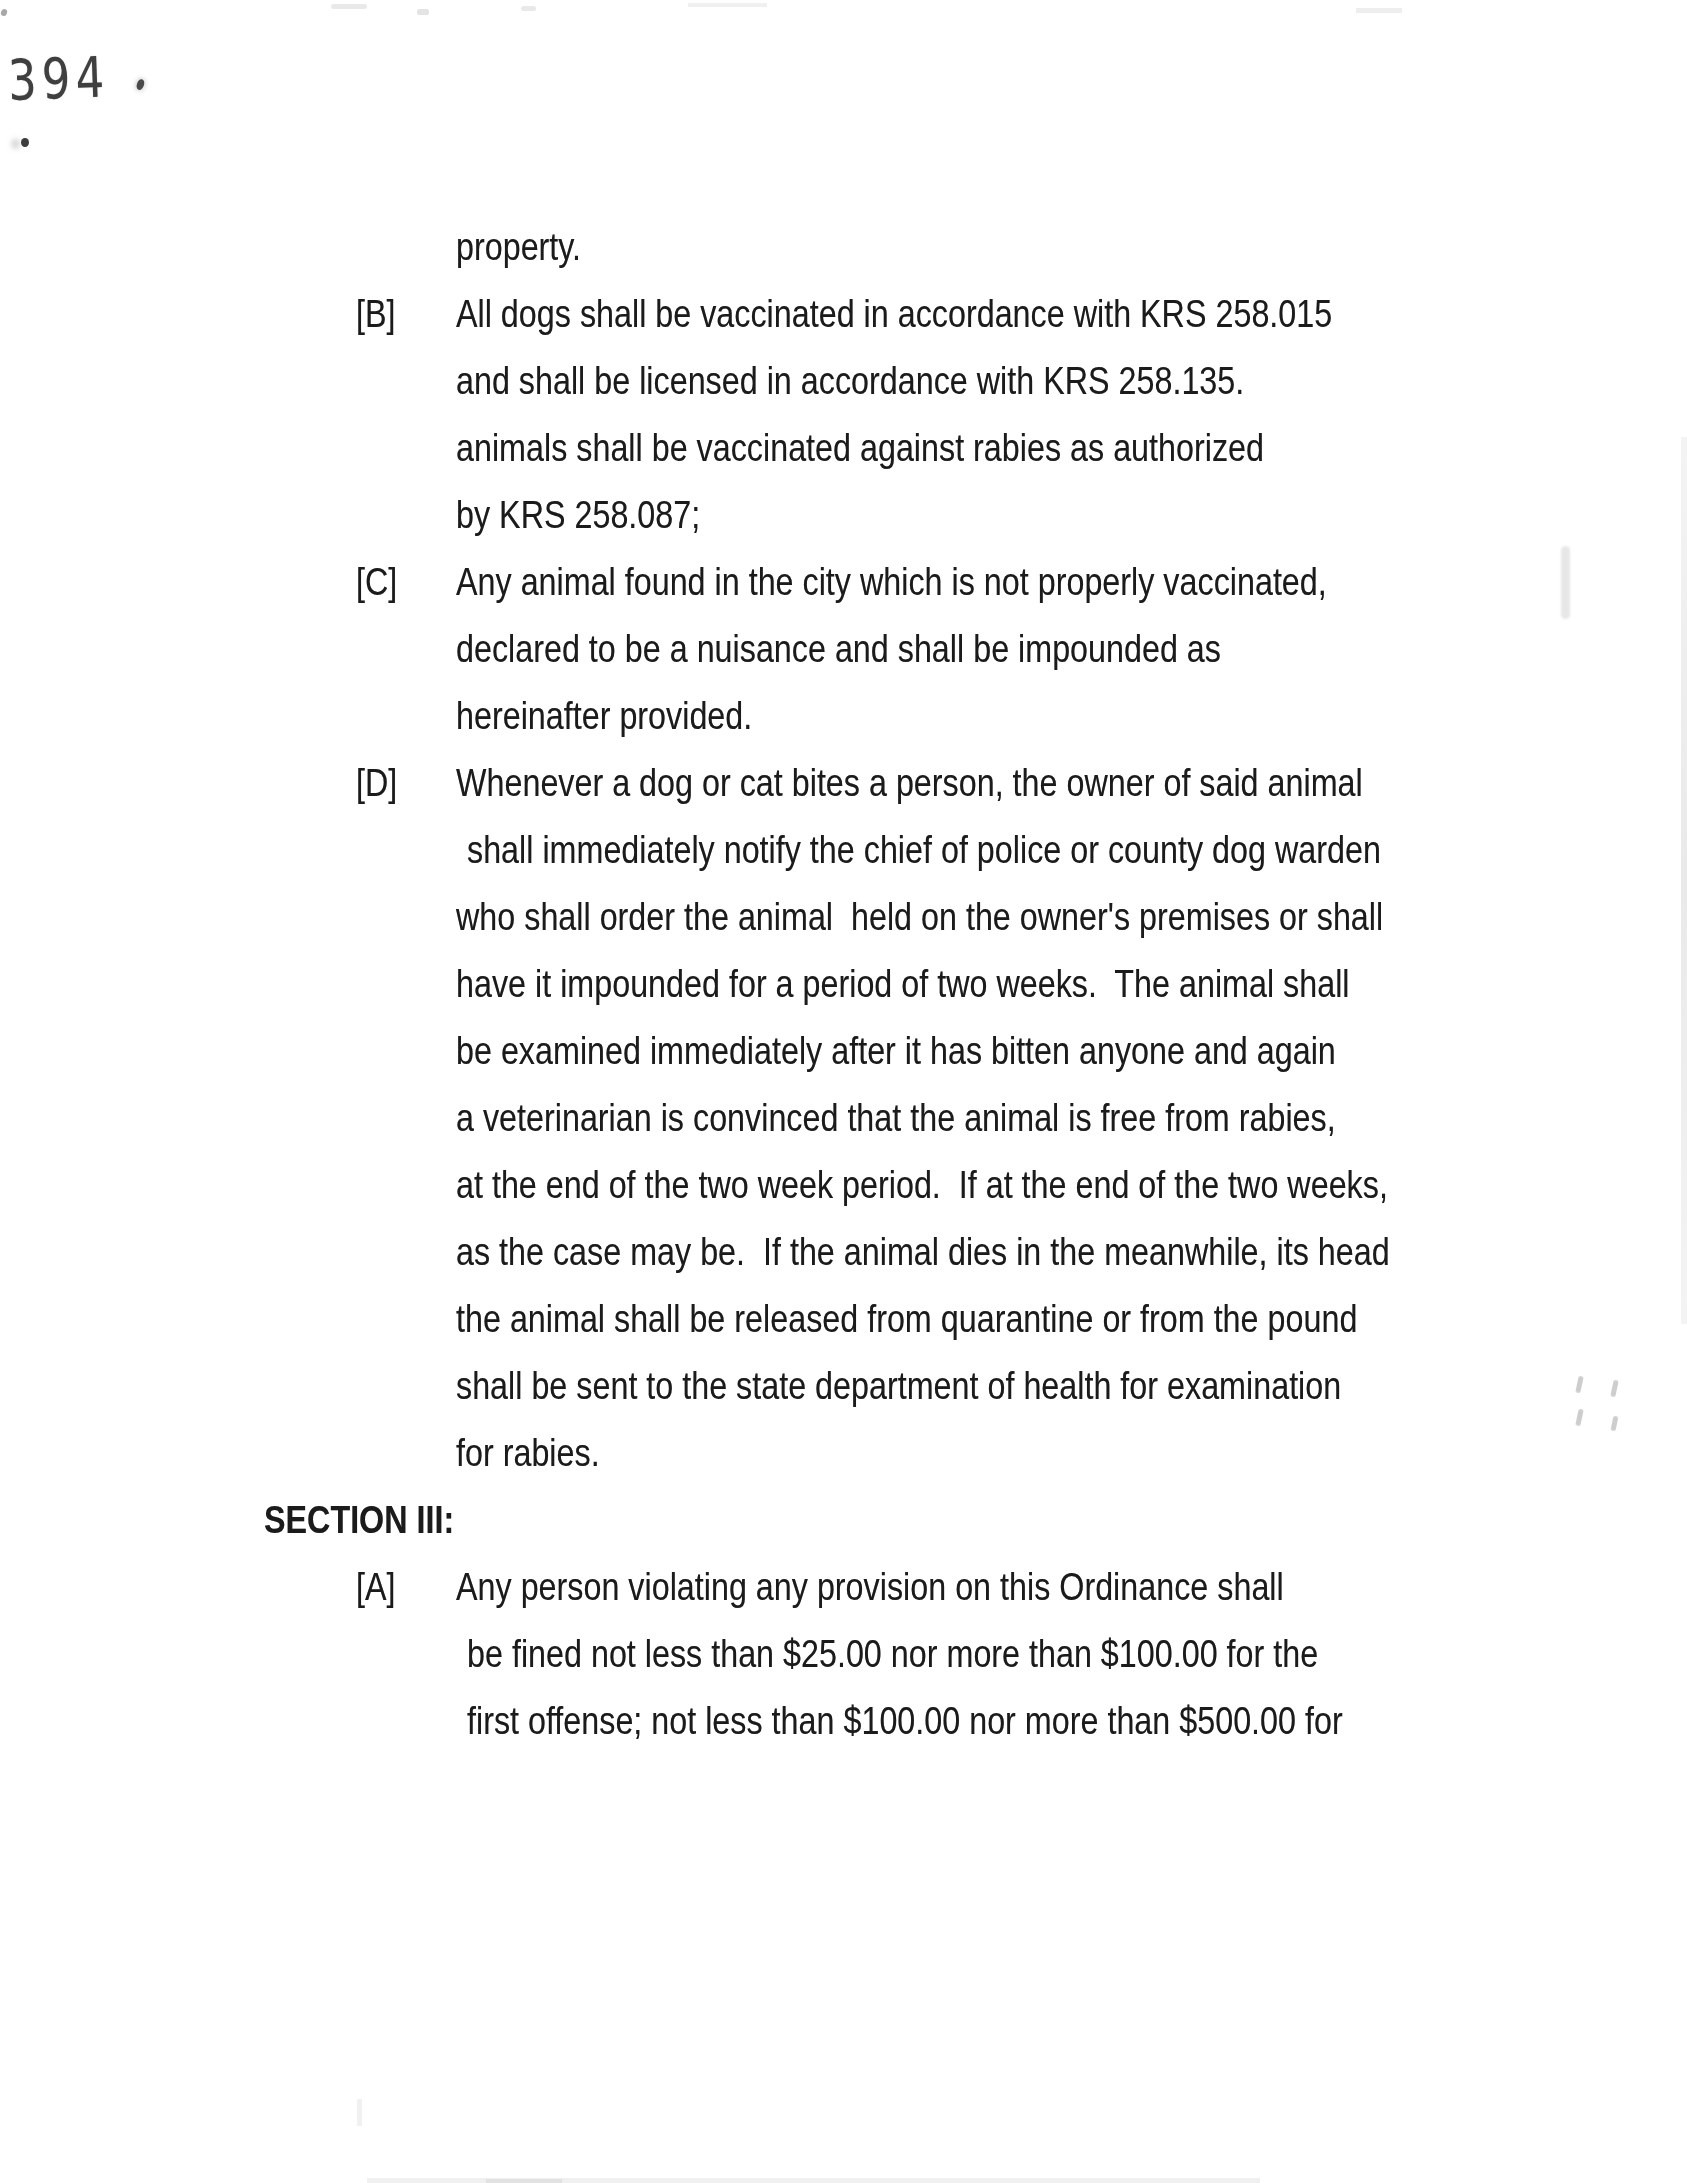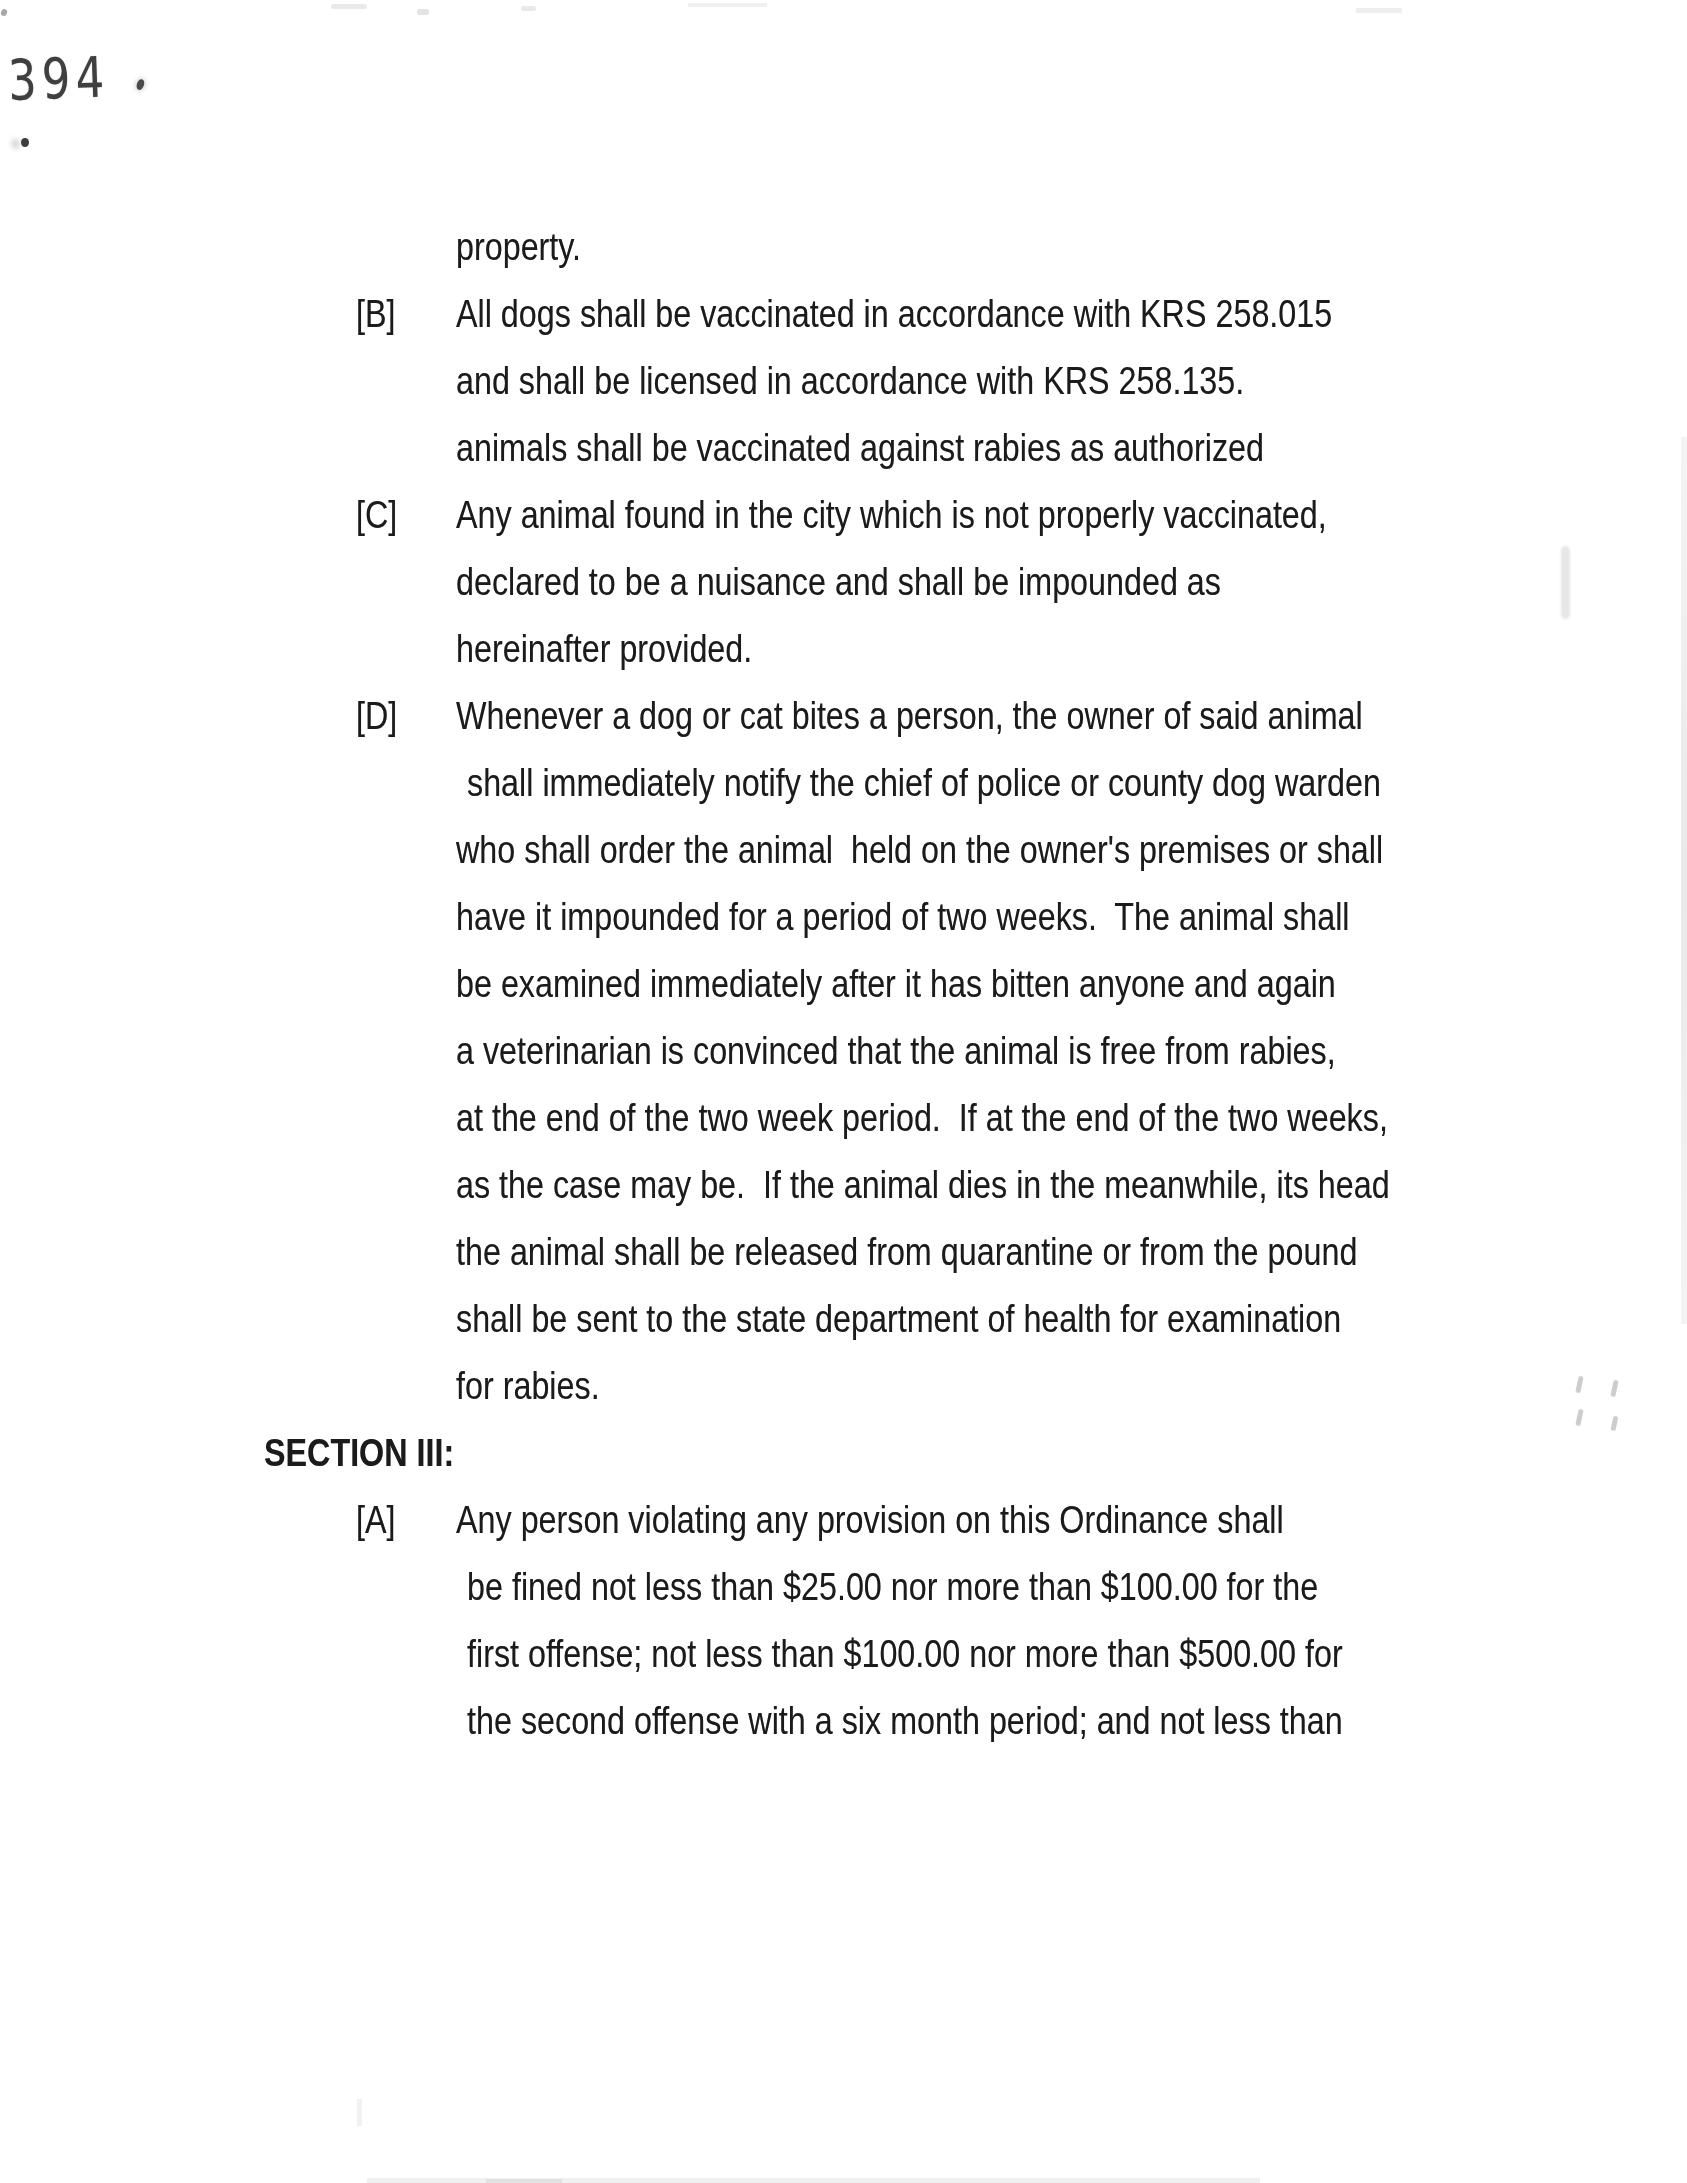--- a/index.html
+++ b/index.html
@@ -107,20 +107,23 @@
         <span class="line-label">[B]</span>
         <span class="line-text">All dogs shall be vaccinated in accordance with KRS 258.015</span>
       </div>
       <div class="doc-line">
         <span class="line-text">and shall be licensed in accordance with KRS 258.135.</span>
       </div>
       <div class="doc-line">
         <span class="line-text">animals shall be vaccinated against rabies as authorized</span>
       </div>
       <div class="doc-line">
+        <span class="line-text">by KRS 258.087;</span>
+      </div>
+      <div class="doc-line">
         <span class="line-label">[C]</span>
         <span class="line-text">Any animal found in the city which is not properly vaccinated,</span>
       </div>
       <div class="doc-line">
         <span class="line-text">declared to be a nuisance and shall be impounded as</span>
       </div>
       <div class="doc-line">
         <span class="line-text">hereinafter provided.</span>
       </div>
       <div class="doc-line">
@@ -163,19 +166,16 @@
       <div class="doc-line">
         <span class="line-label">[A]</span>
         <span class="line-text">Any person violating any provision on this Ordinance shall</span>
       </div>
       <div class="doc-line indent">
         <span class="line-text">be fined not less than $25.00 nor more than $100.00 for the</span>
       </div>
       <div class="doc-line indent">
         <span class="line-text">first offense; not less than $100.00 nor more than $500.00 for</span>
       </div>
-      <div class="doc-line indent">
-        <span class="line-text">the second offense with a six month period; and not less than</span>
-      </div>
     </div>
 
 </div>
 
 
 </body></html>

